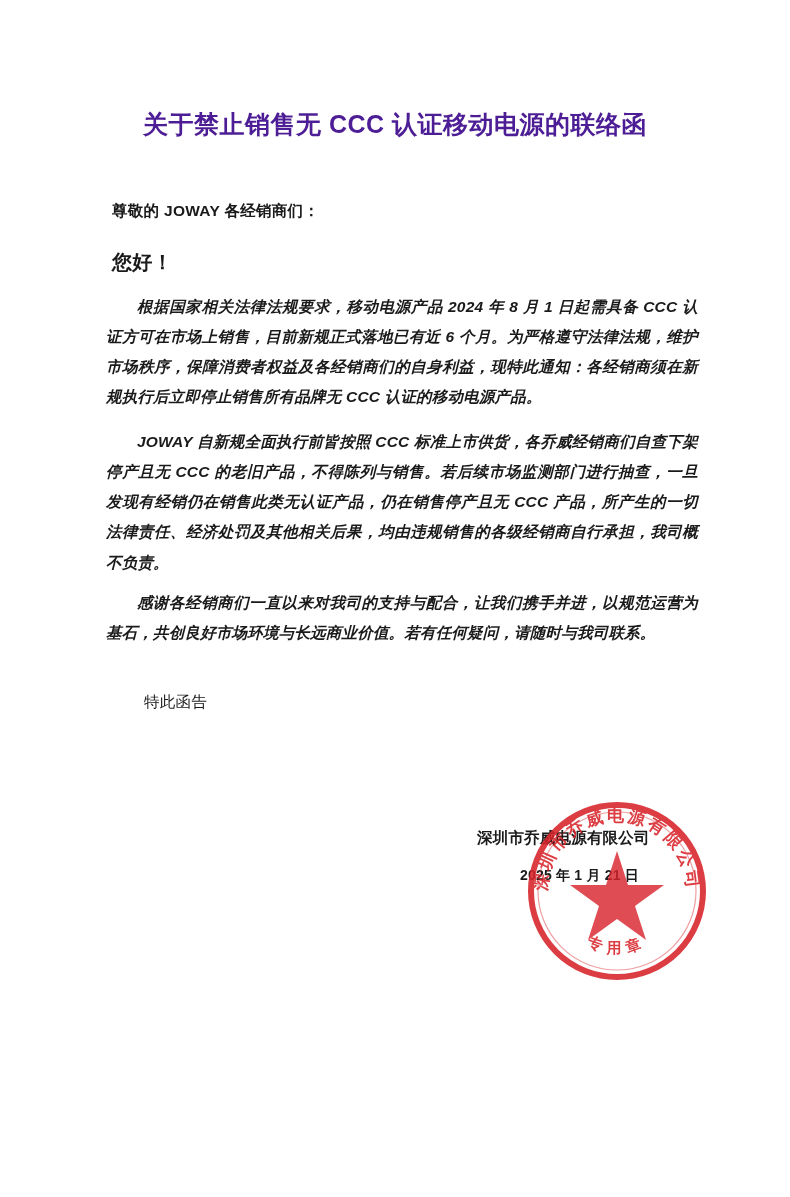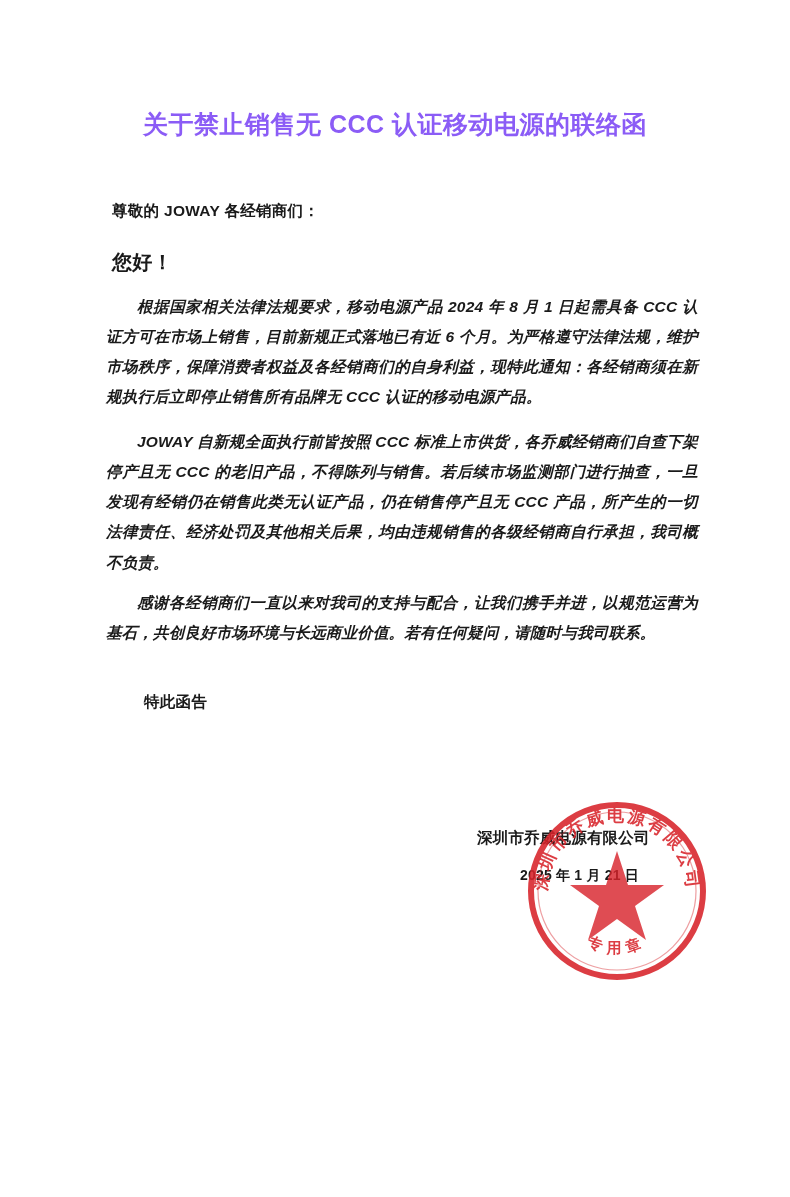--- a/index.html
+++ b/index.html
@@ -22,21 +22,21 @@
     box-sizing: border-box;
     padding: 0;
   }
   .doc-title {
     text-align: center;
     font-size: 25px;
     font-weight: bold;
     letter-spacing: 0.5px;
     margin: 0;
     padding-top: 108px;
-    color: #8b5cf6;
+    color: #4c1d95;
   }
   .body-area {
     padding: 0 92px 0 106px;
     margin-top: 58px;
   }
   .salutation {
     font-size: 15.5px;
     font-weight: bold;
     margin: 0 0 0 6px;
     line-height: 1.6;
@@ -58,21 +58,21 @@
     text-align: justify;
     text-justify: inter-ideograph;
     letter-spacing: 0.2px;
     font-style: italic;
   }
   .para.tight {
     margin-top: 10px;
   }
   .closing {
     font-size: 15.5px;
-    font-weight: bold;
+    font-weight: normal;
     margin: 44px 0 0 38px;
     letter-spacing: 0.3px;
   }
   .signature-block {
     position: absolute;
     right: 78px;
     top: 828px;
     text-align: left;
     width: 280px;
   }

